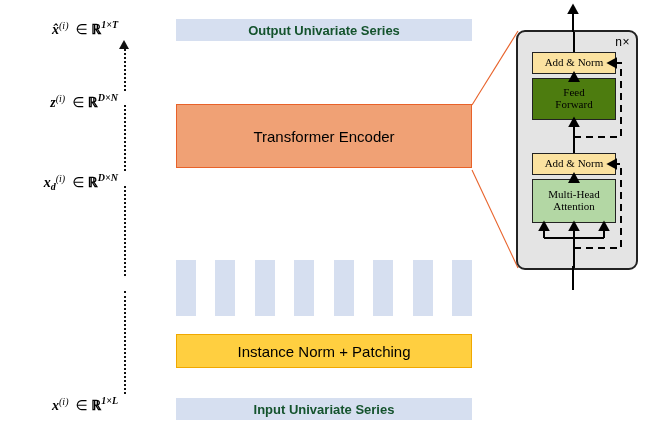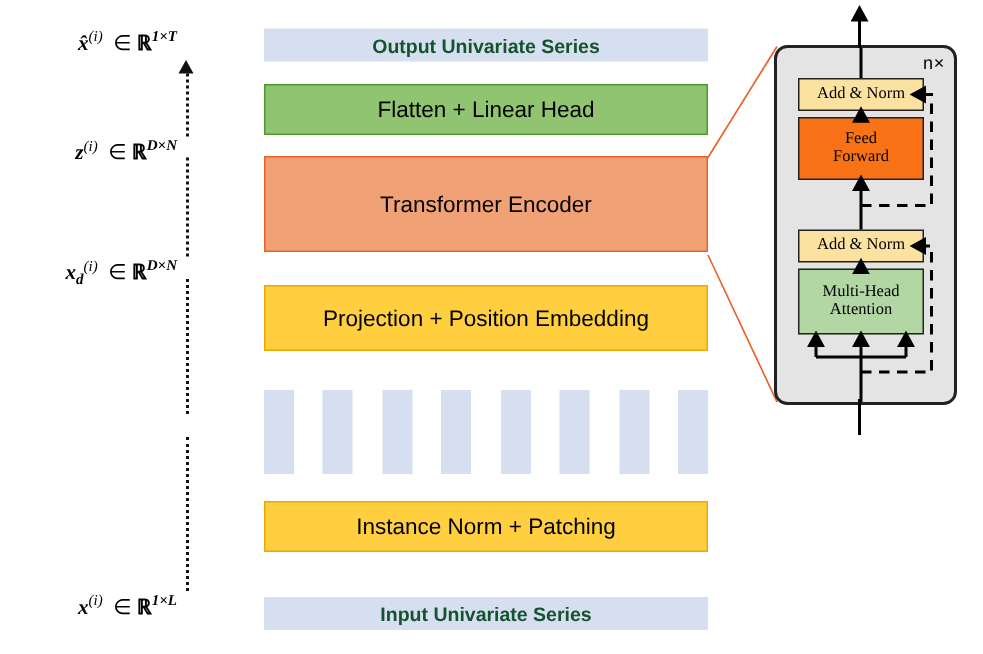--- a/index.html
+++ b/index.html
@@ -159,21 +159,21 @@
     justify-content: center;
     font-family: "Liberation Serif", serif;
     font-size: 11px;
     color: #000000;
     text-align: center;
     border: 1.4px solid #222222;
     border-radius: 0;
     line-height: 1.08;
   }
   .sb-addnorm { background: #fbe2a0; }
-  .sb-ff      { background: #f97316; }
+  .sb-ff      { background: #4d7c0f; }
   .sb-mha     { background: #b3d7a4; }
 </style>
 </head>
 <body>
 
 <div id="figure">
 
   <div class="axis-label" style="left:10px; top:20px; width:108px;">
     <span class="var hat">x̂</span><span class="sup">(i)</span>
     <span>&nbsp;∈&nbsp;</span><span class="bb">ℝ</span><span class="dims">1×T</span>
@@ -198,31 +198,25 @@
   <div class="spine-arrow" style="top:40px;"></div>
   <div class="spine" style="top:49px; height:42px;"></div>
   <div class="spine" style="top:105px; height:66px;"></div>
   <div class="spine" style="top:186px; height:90px;"></div>
   <div class="spine" style="top:291px; height:103px;"></div>
 
   <div class="block block-series" style="top:19px; height:22px;">
     <span>Output Univariate Series</span>
   </div>
 
-  <div class="block block-green" style="top:56px; height:34px;">
-    <span>Flatten + Linear Head</span>
-  </div>
 
   <div class="block block-orange" style="top:104px; height:64px;">
     <span>Transformer Encoder</span>
   </div>
 
-  <div class="block block-yellow" style="top:190px; height:44px;">
-    <span>Projection + Position Embedding</span>
-  </div>
 
   <div class="patch-row" style="top:260px;">
     <div class="patch-bar"></div>
     <div class="patch-bar"></div>
     <div class="patch-bar"></div>
     <div class="patch-bar"></div>
     <div class="patch-bar"></div>
     <div class="patch-bar"></div>
     <div class="patch-bar"></div>
     <div class="patch-bar"></div>

